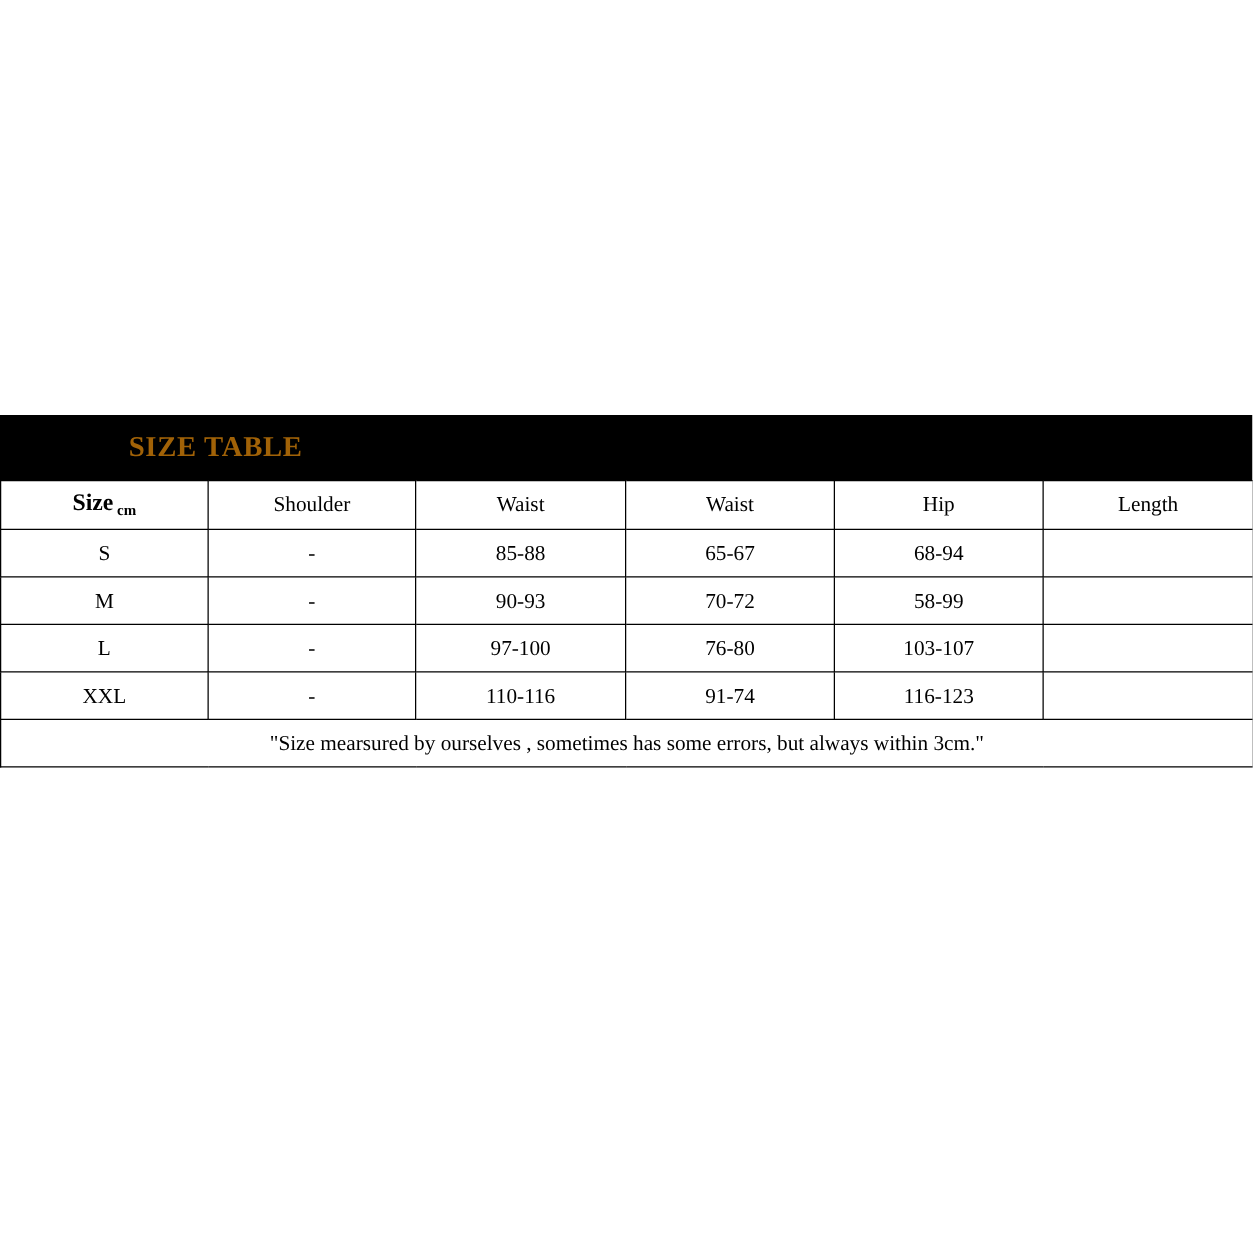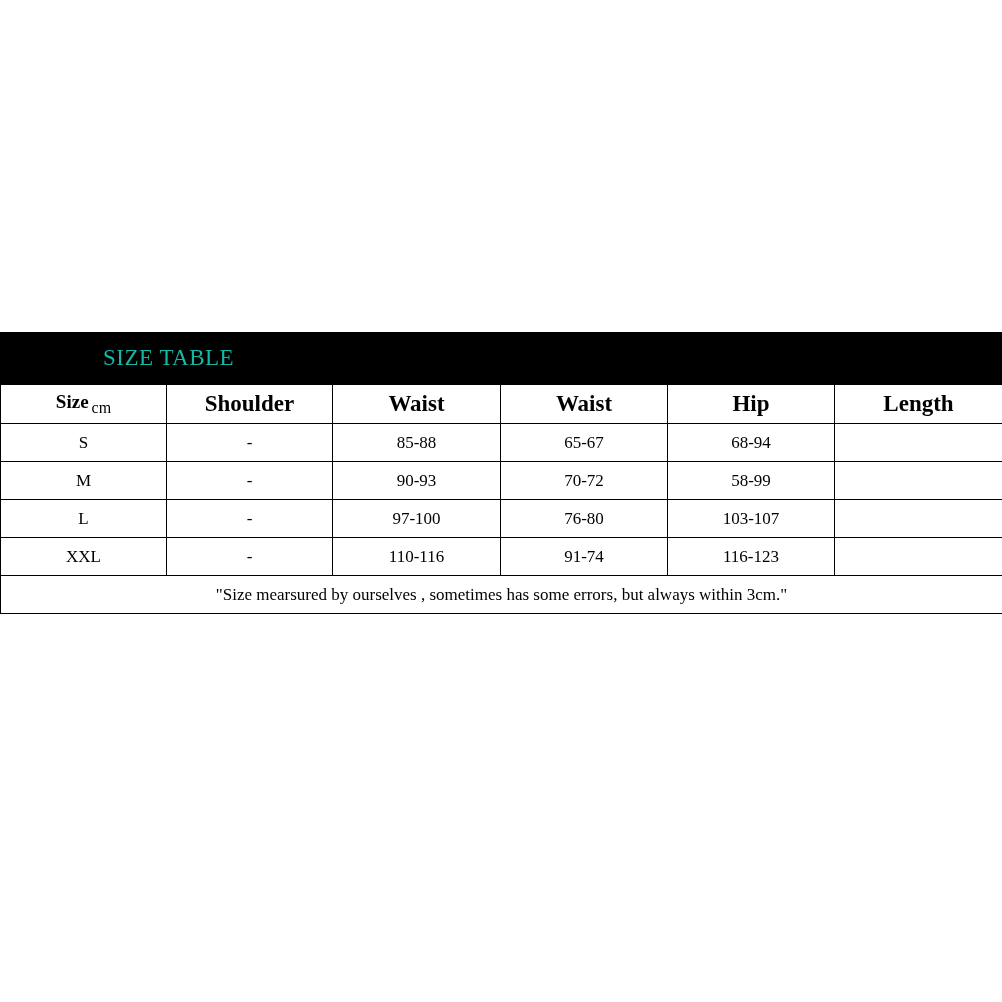--- a/index.html
+++ b/index.html
@@ -27,24 +27,24 @@
     background: #000000;
     color: #ffffff;
     height: 52px;
     display: flex;
     align-items: center;
     padding-left: 103px;
     box-sizing: border-box;
   }
   .chart-header .title {
     font-family: "Liberation Serif", serif;
-    font-weight: normal;
+    font-weight: bold;
     font-size: 23px;
     letter-spacing: 0.5px;
-    color: #14b8a6;
+    color: #a16207;
   }
 
   table.size-table {
     width: 1002px;
     border-collapse: collapse;
     table-layout: fixed;
     background: #ffffff;
   }
   table.size-table td,
   table.size-table th {
@@ -53,30 +53,29 @@
     vertical-align: middle;
     font-family: "Liberation Serif", serif;
     font-size: 17px;
     color: #000000;
     font-weight: normal;
     padding: 0;
     height: 37px;
   }
   table.size-table thead th {
     height: 38px;
-    font-size: 23px;
-    font-weight: bold;
+    font-size: 17px;
   }
   table.size-table thead th.size-col {
     font-weight: bold;
     font-size: 19px;
   }
   .unit {
-    font-size: 16px;
-    font-weight: normal;
+    font-size: 12px;
+    font-weight: bold;
     vertical-align: sub;
     margin-left: 3px;
   }
   table.size-table td.row-label {
     font-size: 17px;
   }
   .note-row td {
     height: 34px;
     font-size: 16px;
     font-family: "Liberation Serif", serif;

